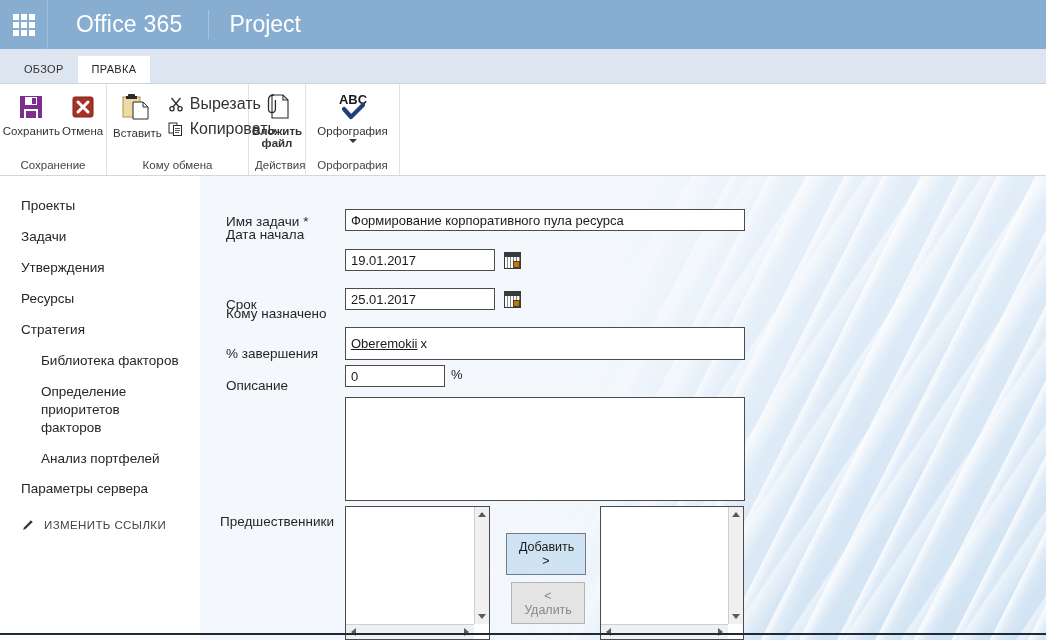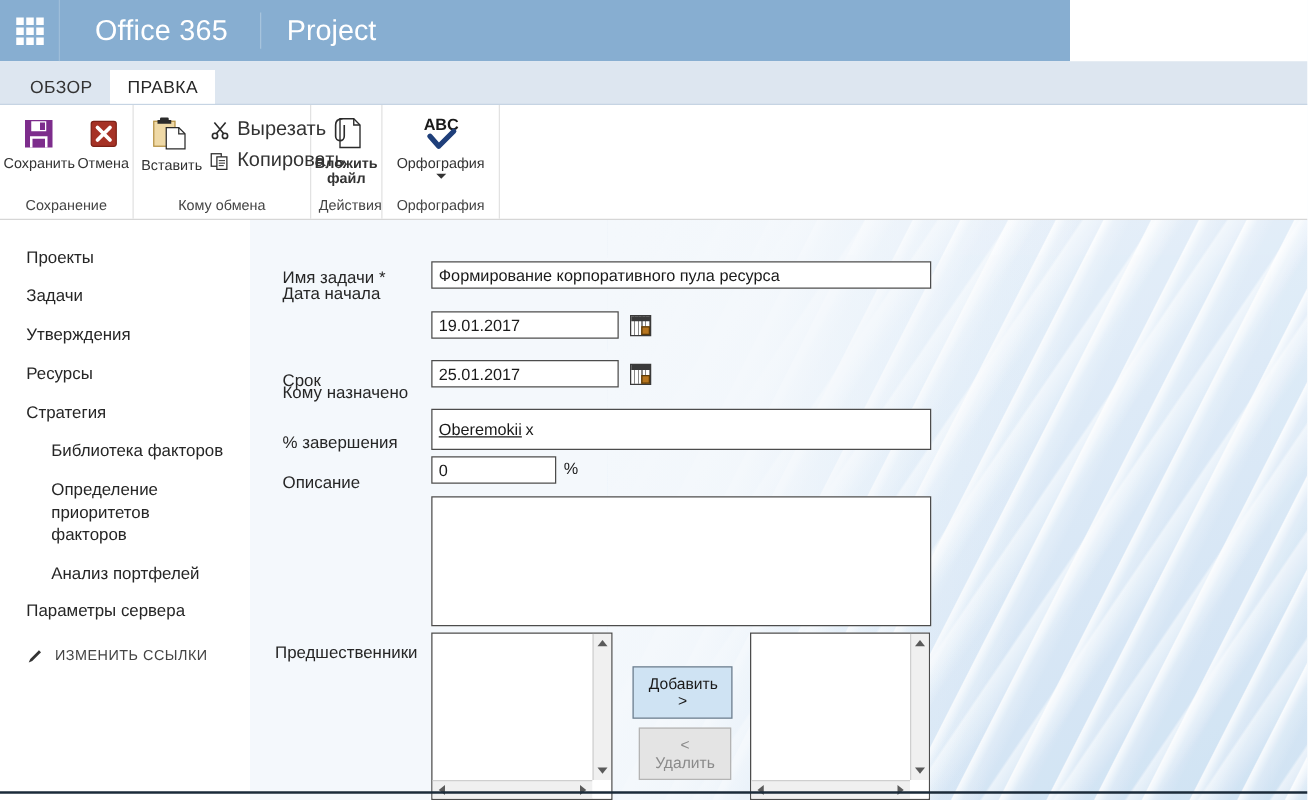--- a/index.html
+++ b/index.html
@@ -12,21 +12,21 @@
   }
   #app {
     position: relative;
     width: 1046px; height: 640px;
     overflow: hidden;
   }
 
   
   .suitebar {
     position: absolute; left: 0; top: 0;
-    width: 856px; height: 49px;
+    width: 1046px; height: 49px;
     background: #87aed1;
     display: flex; align-items: stretch;
   }
   .waffle-cell {
     width: 48px; height: 49px;
     display: flex; align-items: center; justify-content: center;
     border-right: 1px solid #9dbdd9;
     cursor: pointer;
   }
   .waffle {
@@ -60,21 +60,21 @@
     position: absolute; left: 0; top: 49px;
     width: 1046px; height: 35px;
     background: #dde6f0;
     border-bottom: 1px solid #c6d4e3;
     display: flex; align-items: flex-end;
     padding-left: 10px;
   }
   .tab {
     height: 27px; line-height: 27px;
     padding: 0 14px;
-    font-size: 14px; color: #333333;
+    font-size: 11px; color: #333333;
     letter-spacing: .3px;
     cursor: pointer;
     background: transparent;
     text-align: center;
   }
   .tab.active {
     background: #ffffff;
     color: #262626;
   }
 

